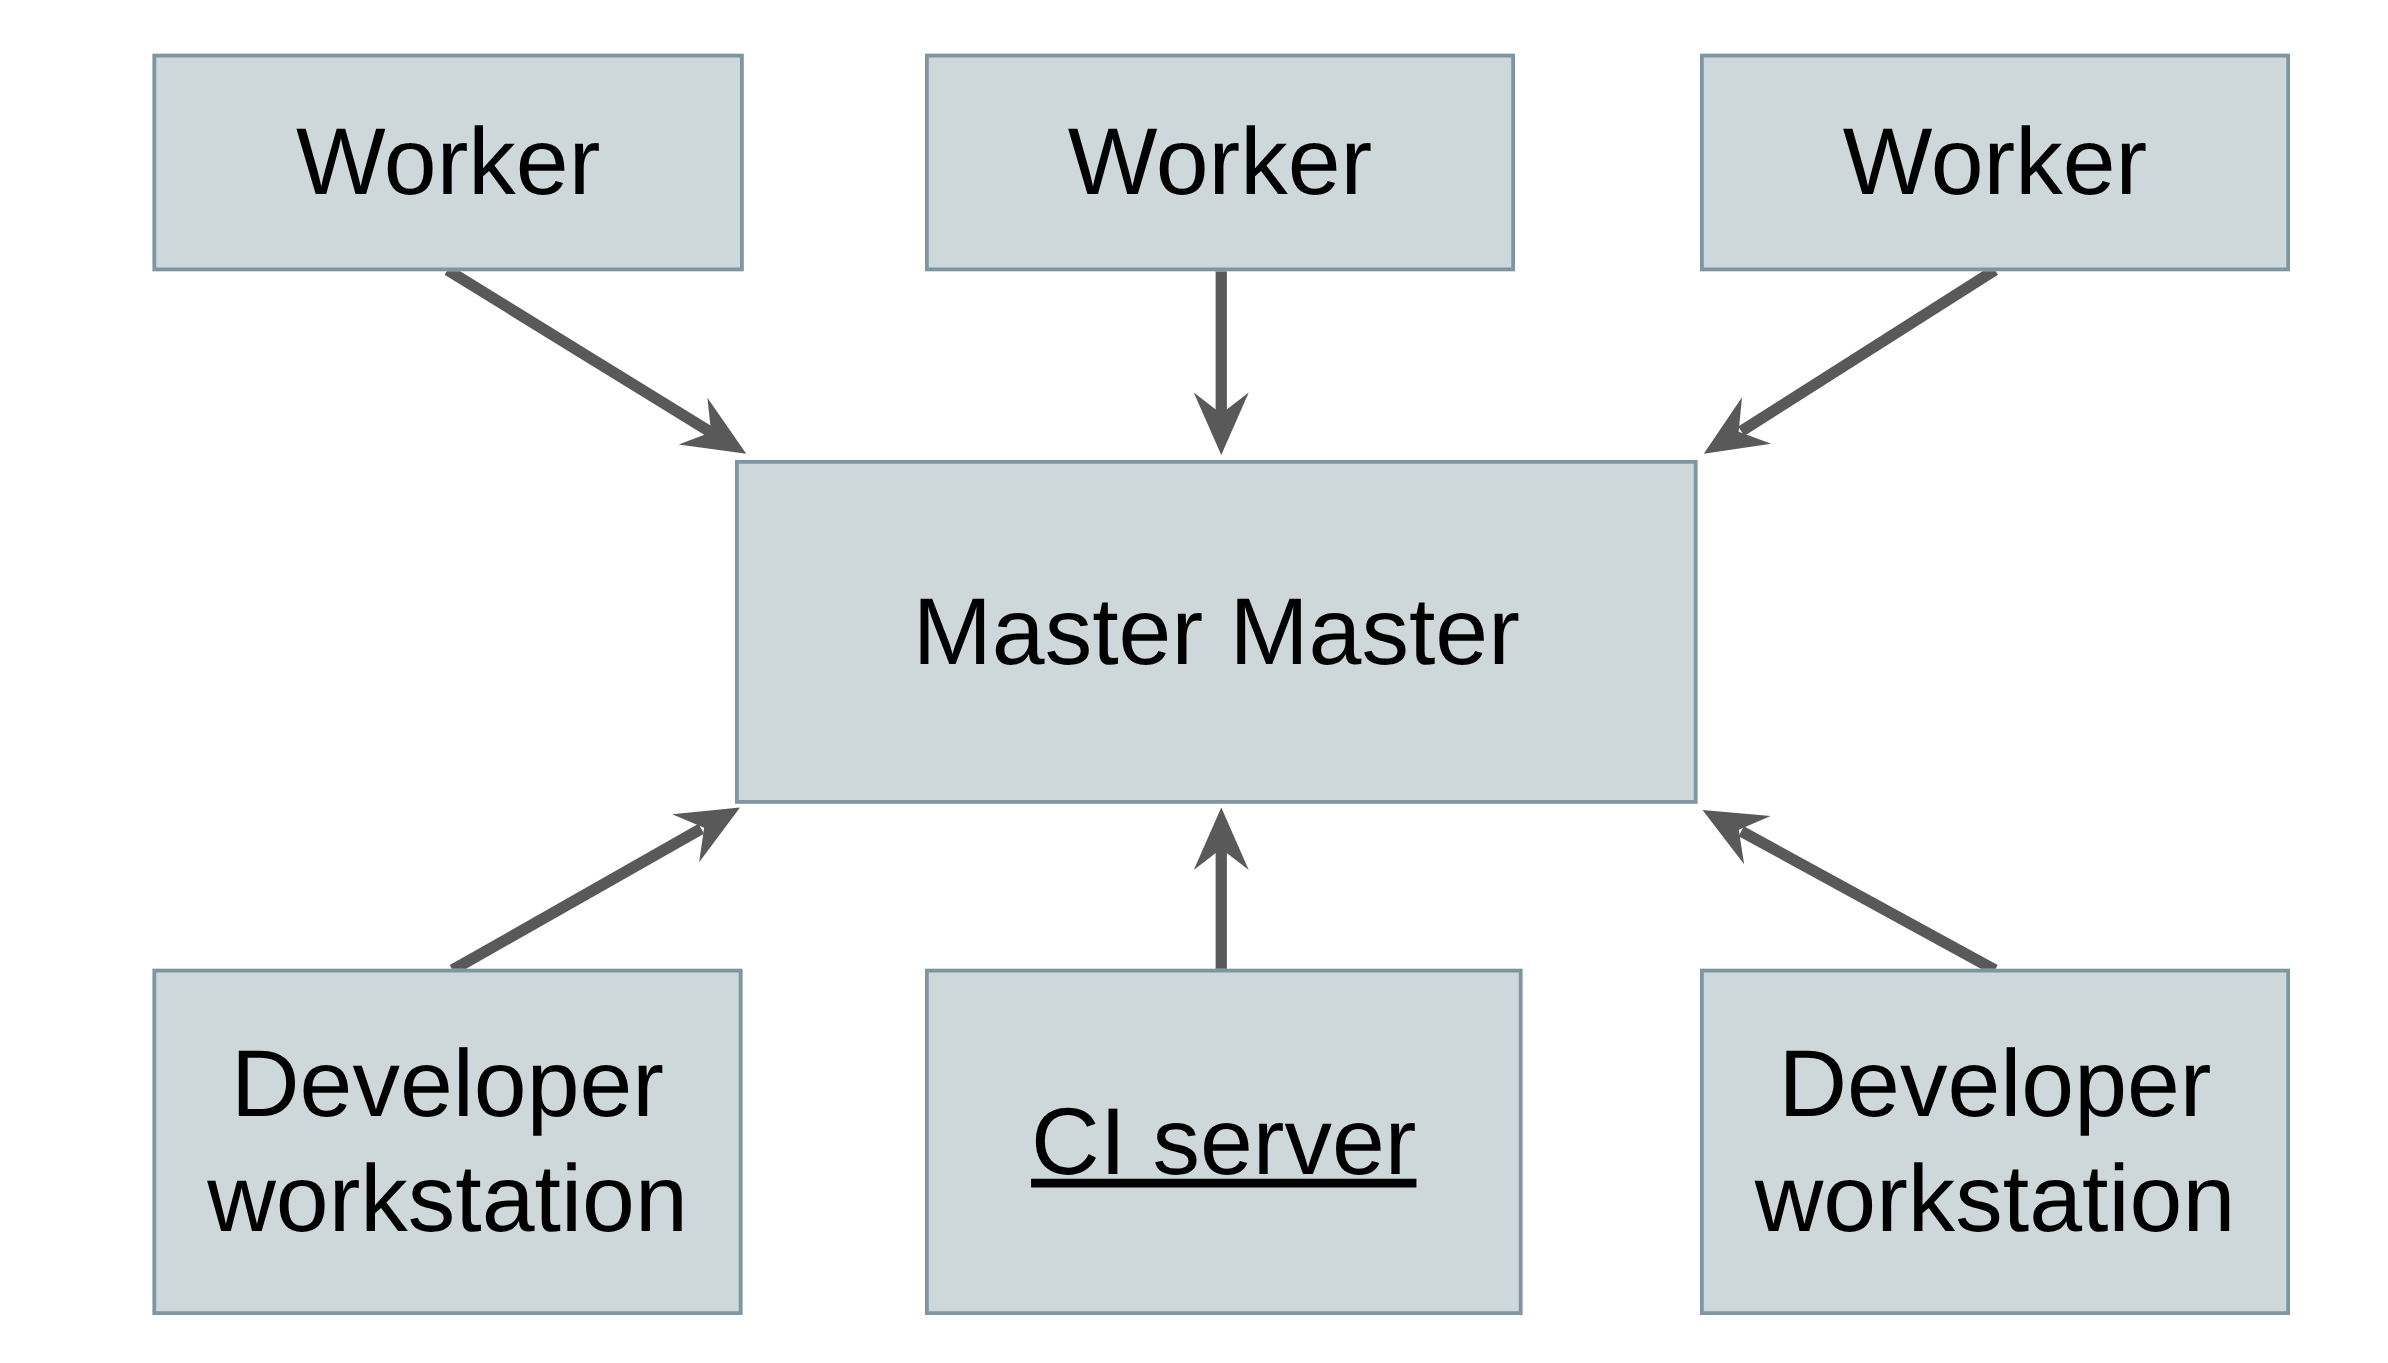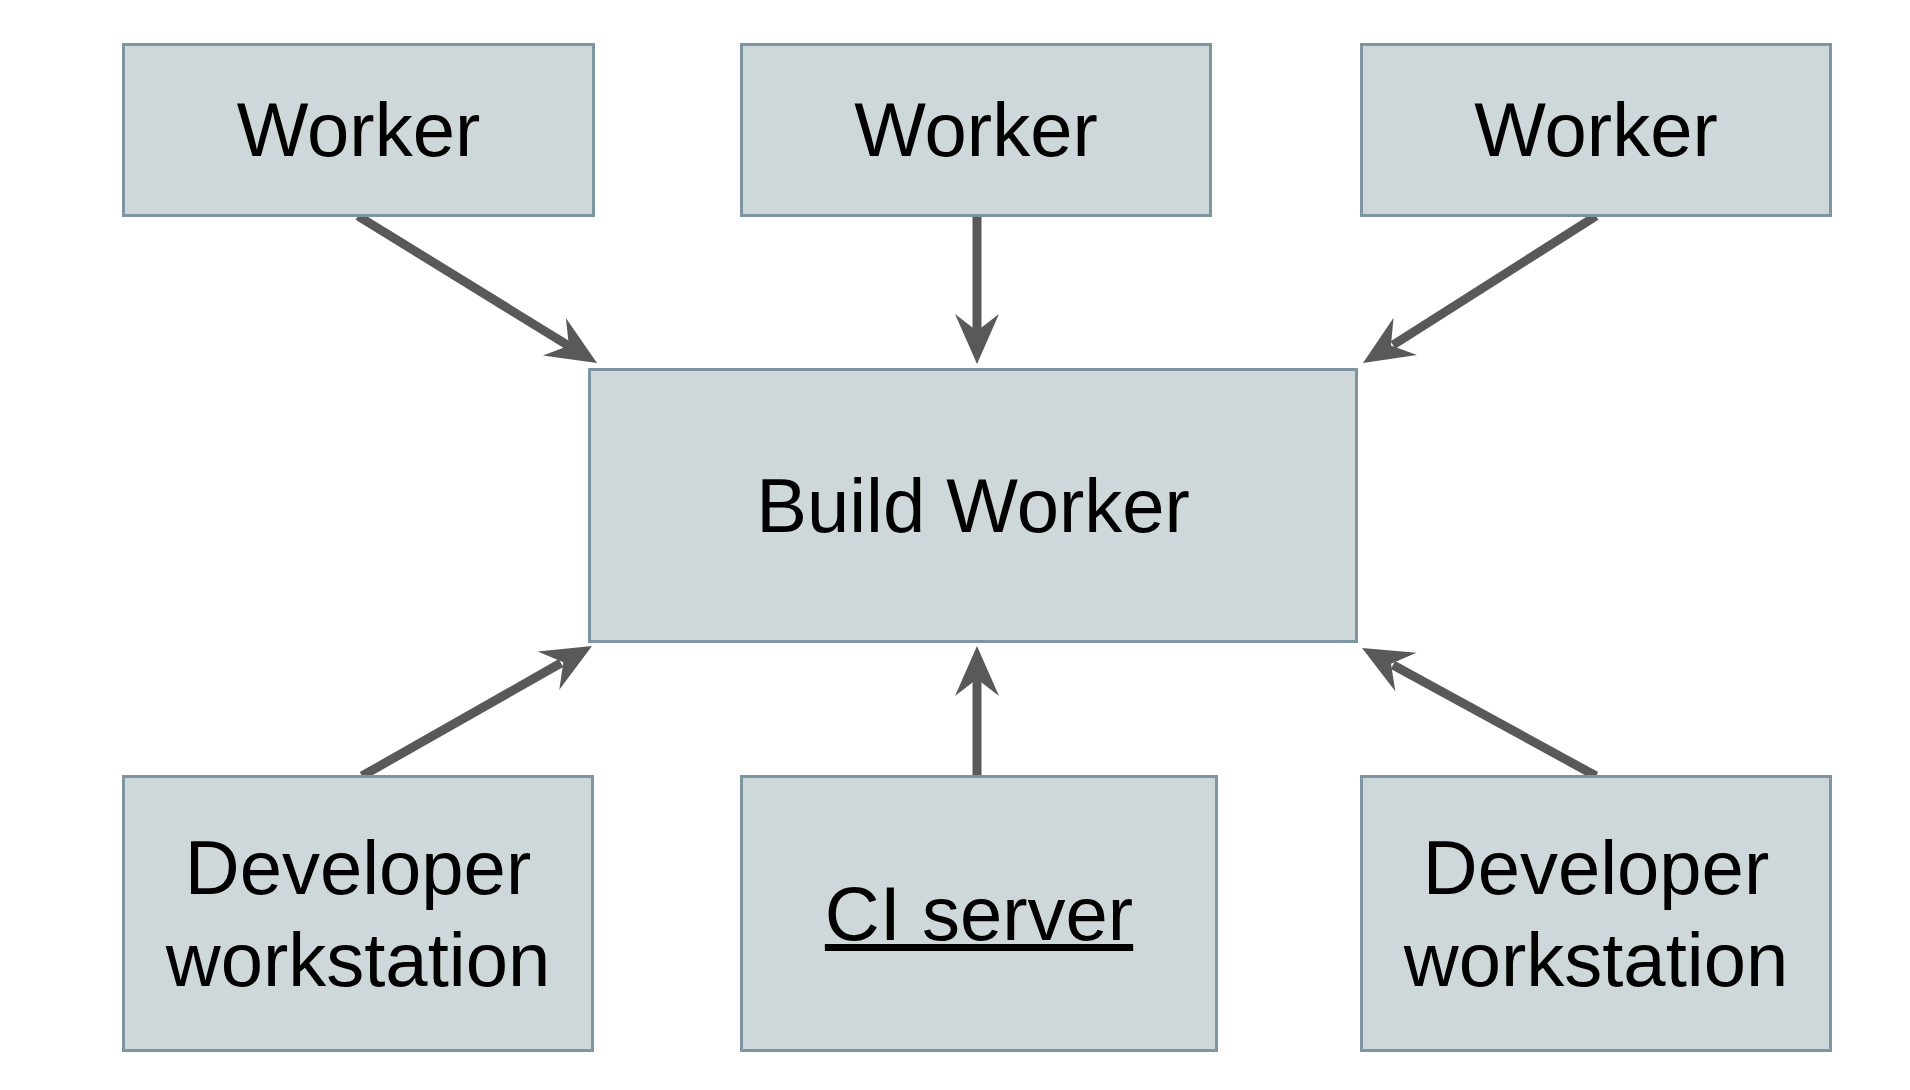--- a/index.html
+++ b/index.html
@@ -91,21 +91,21 @@
 
   <div class="node node-worker-center">
     <span>Worker</span>
   </div>
 
   <div class="node node-worker-right">
     <span>Worker</span>
   </div>
 
   <div class="node node-build-master">
-    <span>Build Worker</span>
+    <span>Master Master</span>
   </div>
 
   <div class="node node-dev-left">
     <span>Developer workstation</span>
   </div>
 
   <div class="node node-ci-server">
     <span>CI server</span>
   </div>
 

